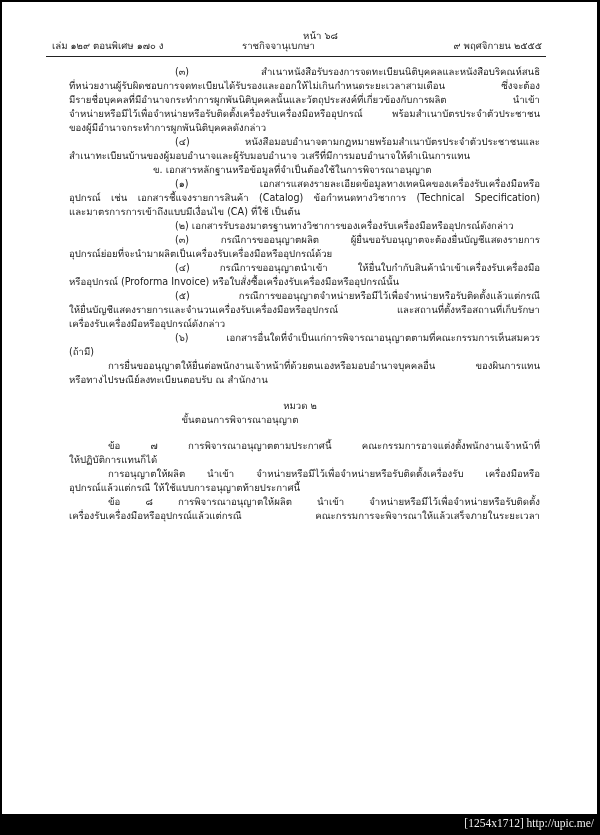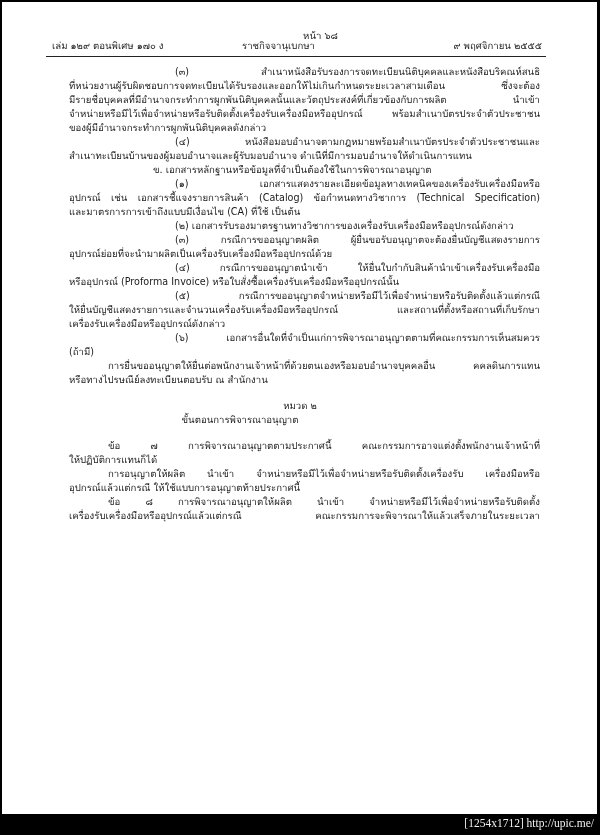--- a/index.html
+++ b/index.html
@@ -47,36 +47,36 @@
   <span style="right:0">๙ พฤศจิกายน ๒๕๕๕</span>
 </div>
 <div class="hr"></div>
 
 <div class="line justify" style="top:66px;left:175px;width:365px">(๓) สำเนาหนังสือรับรองการจดทะเบียนนิติบุคคลและหนังสือบริคณห์สนธิ</div>
 <div class="line justify" style="top:80px;left:69px;width:471px">ที่หน่วยงานผู้รับผิดชอบการจดทะเบียนได้รับรองและออกให้ไม่เกินกำหนดระยะเวลาสามเดือน ซึ่งจะต้อง</div>
 <div class="line justify" style="top:94px;left:69px;width:471px">มีรายชื่อบุคคลที่มีอำนาจกระทำการผูกพันนิติบุคคลนั้นและวัตถุประสงค์ที่เกี่ยวข้องกับการผลิต นำเข้า</div>
 <div class="line justify" style="top:108px;left:69px;width:471px">จำหน่ายหรือมีไว้เพื่อจำหน่ายหรือรับติดตั้งเครื่องรับเครื่องมือหรืออุปกรณ์ พร้อมสำเนาบัตรประจำตัวประชาชน</div>
 <div class="line" style="top:122px;left:69px">ของผู้มีอำนาจกระทำการผูกพันนิติบุคคลดังกล่าว</div>
 <div class="line justify" style="top:136px;left:175px;width:365px">(๔) หนังสือมอบอำนาจตามกฎหมายพร้อมสำเนาบัตรประจำตัวประชาชนและ</div>
-<div class="line" style="top:150px;left:69px">สำเนาทะเบียนบ้านของผู้มอบอำนาจและผู้รับมอบอำนาจ ดำเนีที่มีการมอบอำนาจให้ดำเนินการแทน</div>
+<div class="line" style="top:150px;left:69px">สำเนาทะเบียนบ้านของผู้มอบอำนาจและผู้รับมอบอำนาจ วเสรีที่มีการมอบอำนาจให้ดำเนินการแทน</div>
 <div class="line" style="top:164px;left:153px">ข. เอกสารหลักฐานหรือข้อมูลที่จำเป็นต้องใช้ในการพิจารณาอนุญาต</div>
 <div class="line justify" style="top:178px;left:175px;width:365px">(๑) เอกสารแสดงรายละเอียดข้อมูลทางเทคนิคของเครื่องรับเครื่องมือหรือ</div>
 <div class="line justify" style="top:192px;left:69px;width:471px">อุปกรณ์ เช่น เอกสารชี้แจงรายการสินค้า (Catalog) ข้อกำหนดทางวิชาการ (Technical Specification)</div>
 <div class="line" style="top:206px;left:69px">และมาตรการการเข้าถึงแบบมีเงื่อนไข (CA) ที่ใช้ เป็นต้น</div>
 <div class="line" style="top:220px;left:175px">(๒) เอกสารรับรองมาตรฐานทางวิชาการของเครื่องรับเครื่องมือหรืออุปกรณ์ดังกล่าว</div>
 <div class="line justify" style="top:234px;left:175px;width:365px">(๓) กรณีการขออนุญาตผลิต ผู้ยื่นขอรับอนุญาตจะต้องยื่นบัญชีแสดงรายการ</div>
 <div class="line" style="top:248px;left:69px">อุปกรณ์ย่อยที่จะนำมาผลิตเป็นเครื่องรับเครื่องมือหรืออุปกรณ์ด้วย</div>
 <div class="line justify" style="top:262px;left:175px;width:365px">(๔) กรณีการขออนุญาตนำเข้า ให้ยื่นใบกำกับสินค้านำเข้าเครื่องรับเครื่องมือ</div>
 <div class="line" style="top:276px;left:69px">หรืออุปกรณ์ (Proforma Invoice) หรือใบสั่งซื้อเครื่องรับเครื่องมือหรืออุปกรณ์นั้น</div>
 <div class="line justify" style="top:290px;left:175px;width:365px">(๕) กรณีการขออนุญาตจำหน่ายหรือมีไว้เพื่อจำหน่ายหรือรับติดตั้งแล้วแต่กรณี</div>
 <div class="line justify" style="top:304px;left:69px;width:471px">ให้ยื่นบัญชีแสดงรายการและจำนวนเครื่องรับเครื่องมือหรืออุปกรณ์ และสถานที่ตั้งหรือสถานที่เก็บรักษา</div>
 <div class="line" style="top:318px;left:69px">เครื่องรับเครื่องมือหรืออุปกรณ์ดังกล่าว</div>
 <div class="line justify" style="top:332px;left:175px;width:365px">(๖) เอกสารอื่นใดที่จำเป็นแก่การพิจารณาอนุญาตตามที่คณะกรรมการเห็นสมควร</div>
 <div class="line" style="top:346px;left:69px">(ถ้ามี)</div>
-<div class="line justify" style="top:360px;left:108px;width:432px">การยื่นขออนุญาตให้ยื่นต่อพนักงานเจ้าหน้าที่ด้วยตนเองหรือมอบอำนาจบุคคลอื่น คคลดินการแทน</div>
+<div class="line justify" style="top:360px;left:108px;width:432px">การยื่นขออนุญาตให้ยื่นต่อพนักงานเจ้าหน้าที่ด้วยตนเองหรือมอบอำนาจบุคคลอื่น ของผินการแทน</div>
 <div class="line" style="top:374px;left:69px">หรือทางไปรษณีย์ลงทะเบียนตอบรับ ณ สำนักงาน</div>
 <div class="line center" style="top:400px;left:0;width:600px">หมวด ๒</div>
 <div class="line center" style="top:414px;left:0;width:480px">ขั้นตอนการพิจารณาอนุญาต</div>
 <div class="line justify" style="top:440px;left:108px;width:432px">ข้อ ๗ การพิจารณาอนุญาตตามประกาศนี้ คณะกรรมการอาจแต่งตั้งพนักงานเจ้าหน้าที่</div>
 <div class="line" style="top:454px;left:69px">ให้ปฏิบัติการแทนก็ได้</div>
 <div class="line justify" style="top:468px;left:108px;width:432px">การอนุญาตให้ผลิต นำเข้า จำหน่ายหรือมีไว้เพื่อจำหน่ายหรือรับติดตั้งเครื่องรับ เครื่องมือหรือ</div>
 <div class="line" style="top:482px;left:69px">อุปกรณ์แล้วแต่กรณี ให้ใช้แบบการอนุญาตท้ายประกาศนี้</div>
 <div class="line justify" style="top:496px;left:108px;width:432px">ข้อ ๘ การพิจารณาอนุญาตให้ผลิต นำเข้า จำหน่ายหรือมีไว้เพื่อจำหน่ายหรือรับติดตั้ง</div>
 <div class="line justify" style="top:510px;left:69px;width:471px">เครื่องรับเครื่องมือหรืออุปกรณ์แล้วแต่กรณี คณะกรรมการจะพิจารณาให้แล้วเสร็จภายในระยะเวลา</div>
 

